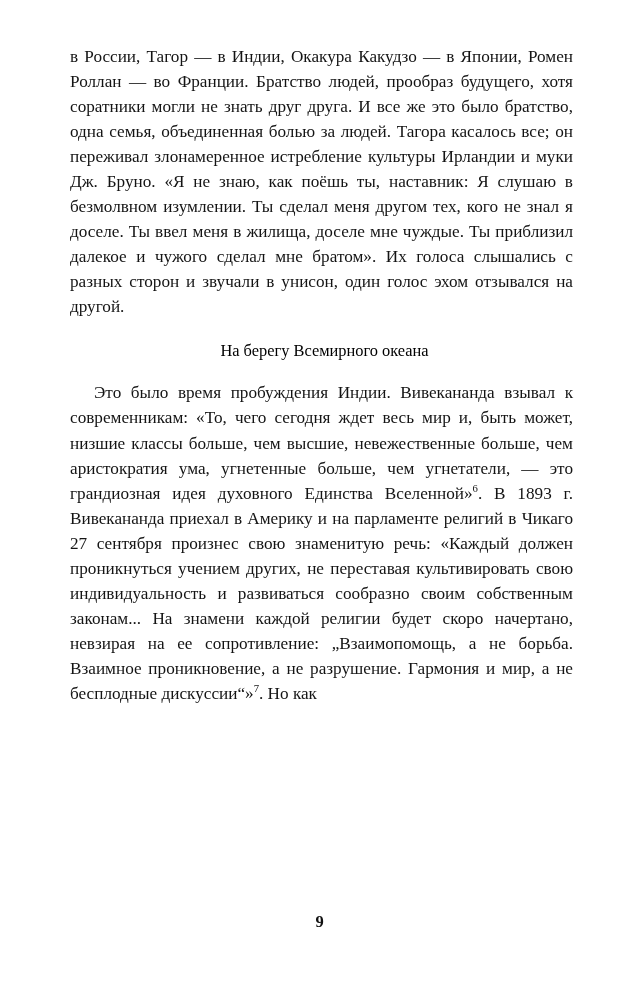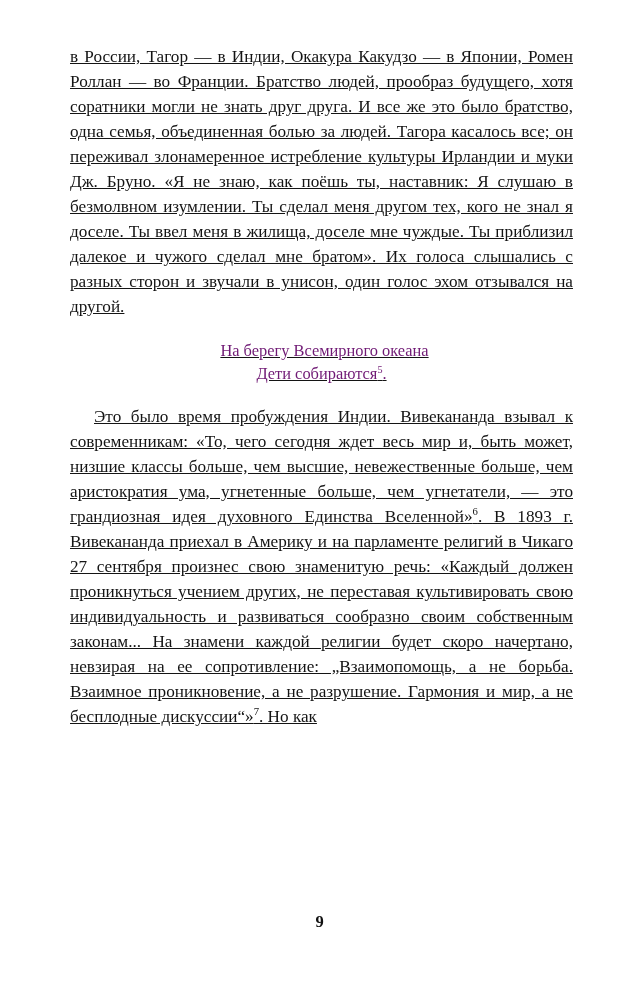--- a/index.html
+++ b/index.html
@@ -21,35 +21,34 @@
     box-sizing: border-box;
     padding: 44px 66px 0 70px;
   }
   .body-text {
     font-size: 17.2px;
     line-height: 1.455;
     text-align: justify;
     text-justify: inter-word;
     color: #141414;
     hyphens: manual;
-    text-decoration: underline;
   }
   .para {
     margin: 0;
     text-indent: 0;
   }
   .para.indent {
     text-indent: 24px;
   }
   .verse {
     margin: 20px 0 18px 0;
     text-align: center;
     font-size: 16.4px;
     line-height: 1.42;
-    color: #701a75;
+    color: #000000;
   }
   .verse .vline {
     display: block;
     white-space: pre;
   }
   .verse .vline.first {
     margin-left: 6px;
   }
   sup {
     font-size: 0.62em;
@@ -75,21 +74,20 @@
 <body>
 
 <div class="page">
 
   <div class="body-text">
 
     <p class="para">в России, Тагор — в Индии, Окакура Какудзо — в Японии, Ромен Роллан — во Франции. Братство людей, прообраз будущего, хотя соратники могли не знать друг друга. И все же это было братство, одна семья, объединенная болью за людей. Тагора касалось все; он переживал злонамеренное истребление культуры Ирландии и муки Дж. Бруно. «Я не знаю, как поёшь ты, наставник: Я слушаю в безмолвном изумлении. Ты сделал меня другом тех, кого не знал я доселе. Ты ввел меня в жилища, доселе мне чуждые. Ты приблизил далекое и чужого сделал мне братом». Их голоса слышались с разных сторон и звучали в унисон, один голос эхом отзывался на другой.</p>
 
     <div class="verse">
       <span class="vline first">На берегу Всемирного океана</span>
-      <span class="vline"><span>Дети собираются</span><sup>5</sup><span>.</span></span>
     </div>
 
 
     <p class="para indent"><span>Это было время пробуждения Индии. Вивекананда взывал к современникам: «То, чего сегодня ждет весь мир и, быть может, низшие классы больше, чем высшие, невежественные больше, чем аристократия ума, угнетенные больше, чем угнетатели, — это грандиозная идея духовного Единства Вселенной»</span><sup>6</sup><span>. В 1893 г. Вивекананда приехал в Америку и на парламенте религий в Чикаго 27 сентября произнес свою знаменитую речь: «Каждый должен проникнуться учением других, не переставая культивировать свою индивидуальность и развиваться сообразно своим собственным законам... На знамени каждой религии будет скоро начертано, невзирая на ее сопротивление: „Взаимопомощь, а не борьба. Взаимное проникновение, а не разрушение. Гармония и мир, а не бесплодные дискуссии“»</span><sup>7</sup><span>. Но как</span></p>
 
   </div>
 
   <div class="folio">9</div>
 
 </div>

